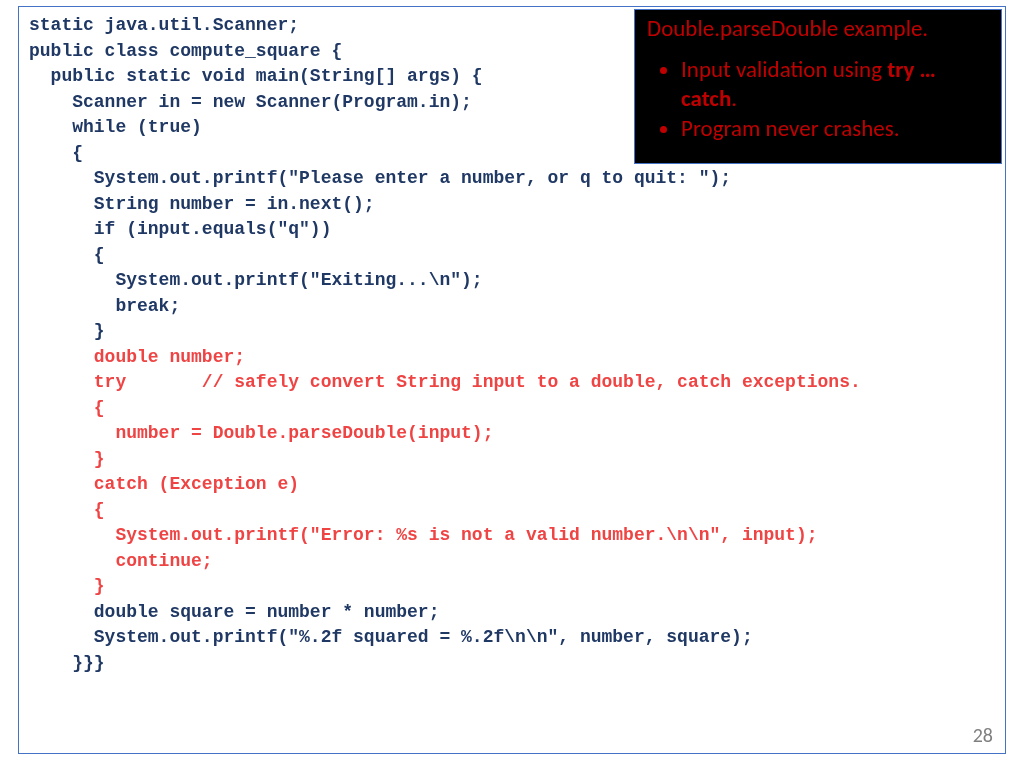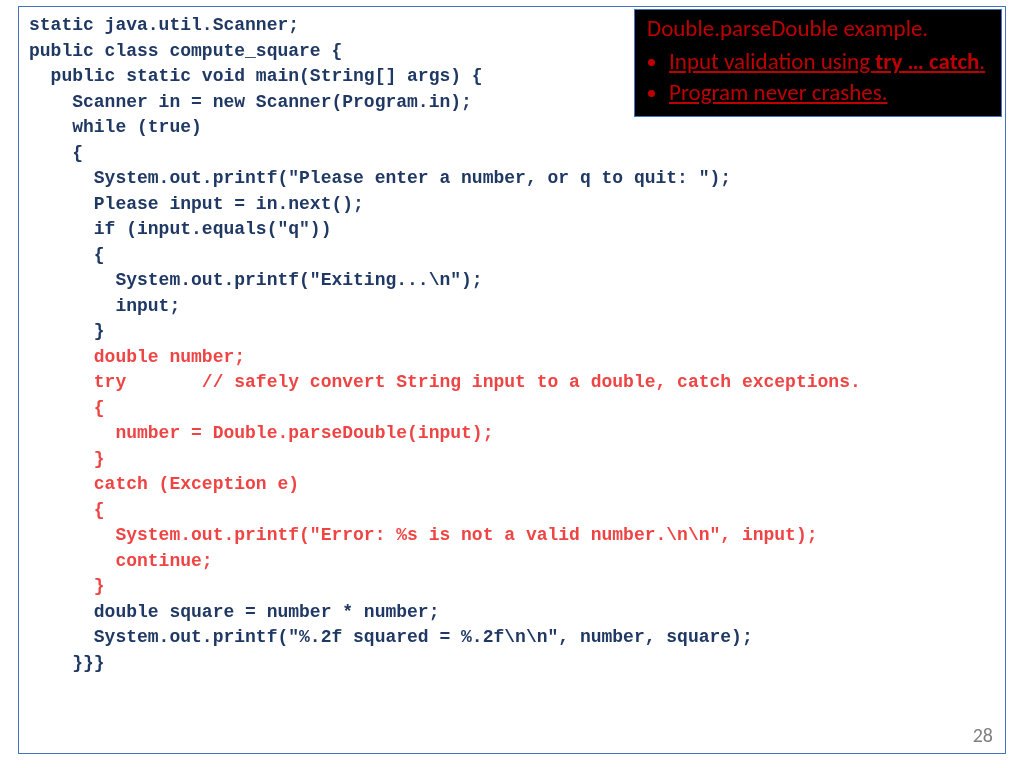--- a/index.html
+++ b/index.html
@@ -36,23 +36,22 @@
     box-sizing: border-box;
     padding: 4px 10px 8px 12px;
     color: #c00000;
     font-size: 23px;
     line-height: 1.25;
   }
   .callout .title {
     margin: 0 0 4px 0;
   }
   .callout ul {
-    margin: 0;
+    margin: 12px;
     padding-left: 22px;
-    text-decoration: underline;
   }
   .callout li {
     margin: 0 0 2px 0;
   }
   
   pre.code {
     margin: 0;
     padding: 6px 8px 4px 10px;
     font-family: "Courier New", monospace;
     font-size: 18px;
@@ -90,25 +89,25 @@
       </ul>
     </div>
 
 <pre class="code"><span>static java.util.Scanner;</span>
 <span>public class compute_square {</span>
 <span>  public static void main(String[] args) {</span>
 <span>    Scanner in = new Scanner(Program.in);</span>
 <span>    while (true)</span>
 <span>    {</span>
 <span>      System.out.printf("Please enter a number, or q to quit: ");</span>
-<span>      Please input = in.next();</span>
+<span>      String number = in.next();</span>
 <span>      if (input.equals("q"))</span>
 <span>      {</span>
 <span>        System.out.printf("Exiting...\n");</span>
-<span>        input;</span>
+<span>        break;</span>
 <span>      }</span>
 <span class="red">      double number;</span>
 <span class="red">      try       </span><span class="red">// safely convert String input to a double, catch exceptions.</span>
 <span class="red">      {</span>
 <span class="red">        number = Double.parseDouble(input);</span>
 <span class="red">      }</span>
 <span class="red">      catch (Exception e)</span>
 <span class="red">      {</span>
 <span class="red">        System.out.printf("Error: %s is not a valid number.\n\n", input);</span>
 <span class="red">        continue;</span>

